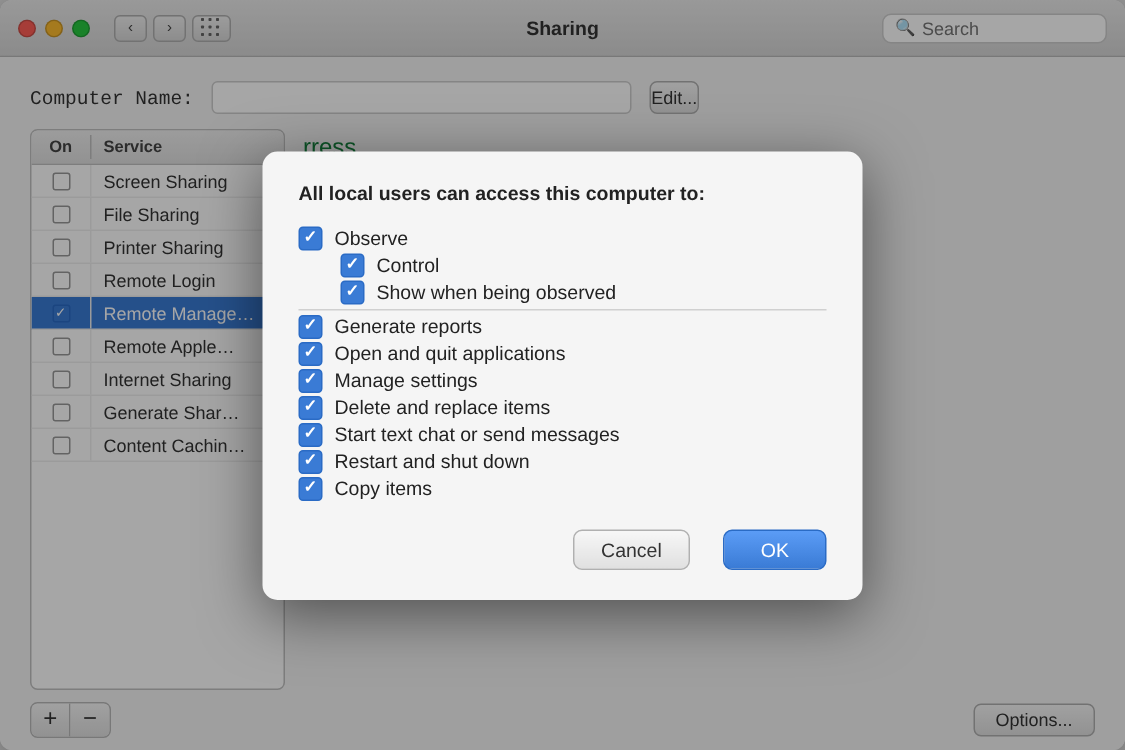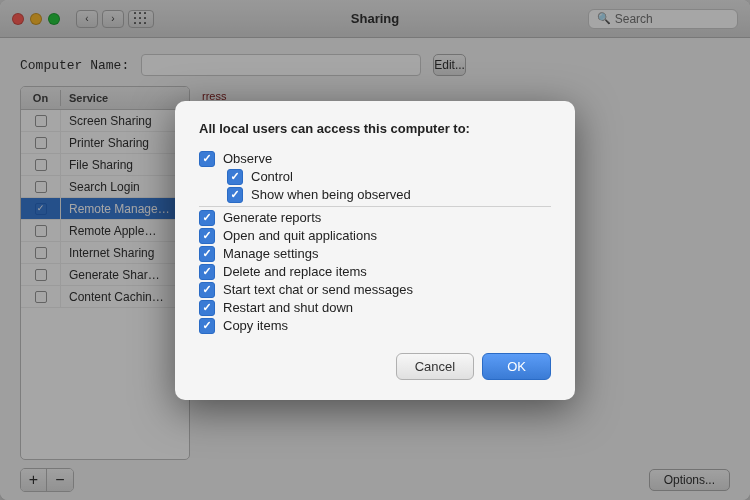--- a/index.html
+++ b/index.html
@@ -292,21 +292,21 @@
       flex-direction: column;
       gap: 8px;
     }
 
     .address-row {
       display: flex;
       align-items: flex-start;
       gap: 8px;
       margin-top: 4px;
     }
-    .address-value { font-size: 11px; color: #7f1d1d; }
+    .address-value { font-size: 16px; color: #15803d; }
 
     .computer-settings-btn {
       padding: 3px 12px;
       background: linear-gradient(to bottom, #f7f7f7, #e0e0e0);
       border: 1px solid #b0b0b0;
       border-radius: 5px;
       font-size: 12px;
       cursor: pointer;
       color: #333;
       align-self: flex-start;
@@ -416,21 +416,21 @@
     }
 
     .perm-label {
       font-size: 13px;
       color: #222;
     }
 
     .modal-buttons {
       display: flex;
       justify-content: flex-end;
-      gap: 8px;
+      gap: 22px;
       margin-top: 8px;
     }
 
     .cancel-btn {
       padding: 5px 18px;
       background: linear-gradient(to bottom, #f7f7f7, #e0e0e0);
       border: 1px solid #b0b0b0;
       border-radius: 6px;
       font-size: 13px;
       cursor: pointer;
@@ -510,33 +510,33 @@
               <div class="service-row">
                 <div class="service-checkbox-cell">
                   <div class="service-checkbox"></div>
                 </div>
                 <div class="service-name">Screen Sharing</div>
               </div>
               <div class="service-row">
                 <div class="service-checkbox-cell">
                   <div class="service-checkbox"></div>
                 </div>
+                <div class="service-name">File Sharing</div>
+              </div>
+              <div class="service-row">
+                <div class="service-checkbox-cell">
+                  <div class="service-checkbox"></div>
+                </div>
                 <div class="service-name">Printer Sharing</div>
               </div>
               <div class="service-row">
                 <div class="service-checkbox-cell">
                   <div class="service-checkbox"></div>
                 </div>
-                <div class="service-name">File Sharing</div>
-              </div>
-              <div class="service-row">
-                <div class="service-checkbox-cell">
-                  <div class="service-checkbox"></div>
-                </div>
-                <div class="service-name">Search Login</div>
+                <div class="service-name">Remote Login</div>
               </div>
               <div class="service-row selected">
                 <div class="service-checkbox-cell">
                   <div class="service-checkbox checked"></div>
                 </div>
                 <div class="service-name">Remote Manage…</div>
               </div>
               <div class="service-row">
                 <div class="service-checkbox-cell">
                   <div class="service-checkbox"></div>

